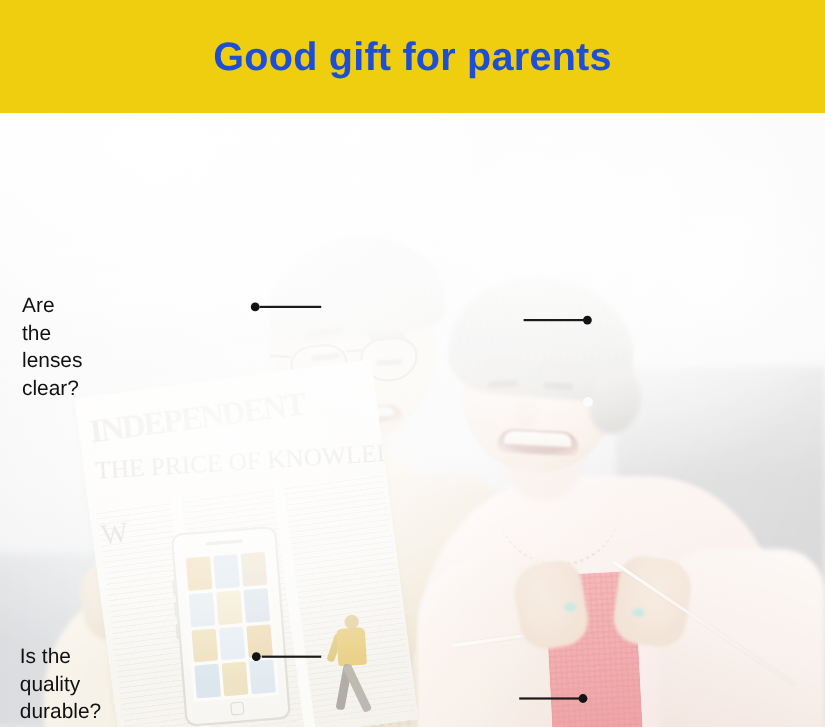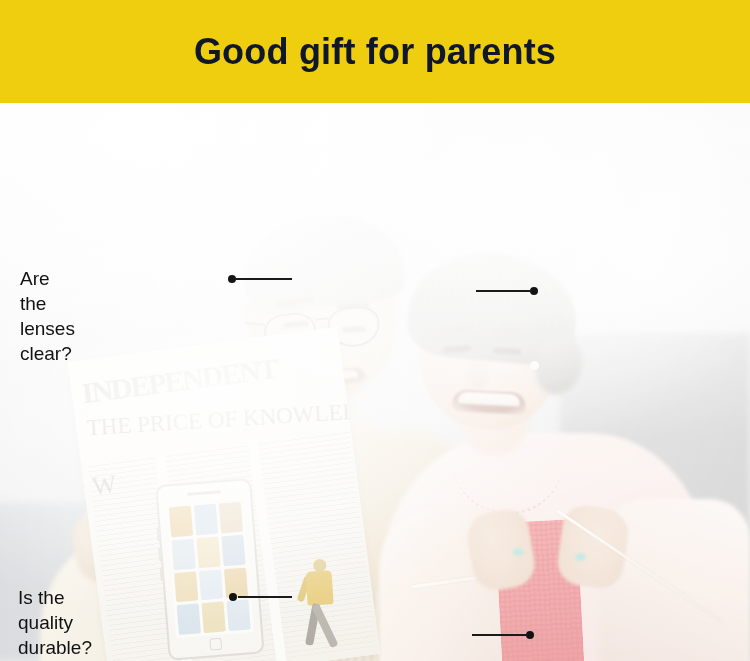--- a/index.html
+++ b/index.html
@@ -435,21 +435,21 @@
   #c3-dot  { left: 229px; top: 490px; }
   #c4-line { left: 472px; top: 531px; width: 56px; }
   #c4-dot  { left: 526px; top: 528px; }
 </style>
 </head>
 <body>
 
 <div id="page" style="background: rgb(236, 236, 236);">
 
   <div id="banner" style="background: rgb(239, 205, 15);">
-    <div id="banner-title" style="color: #0f172a;">Good gift for parents</div>
+    <div id="banner-title" style="color: #1d4ed8;">Good gift for parents</div>
   </div>
 
   <div id="photo">
 
     <div class="sofa-back"></div>
     <div class="sofa-grey-right"></div>
     <div class="sofa-grey-left"></div>
     <div class="sofa-cushion-mid"></div>
 
     <div class="man-body"></div>

